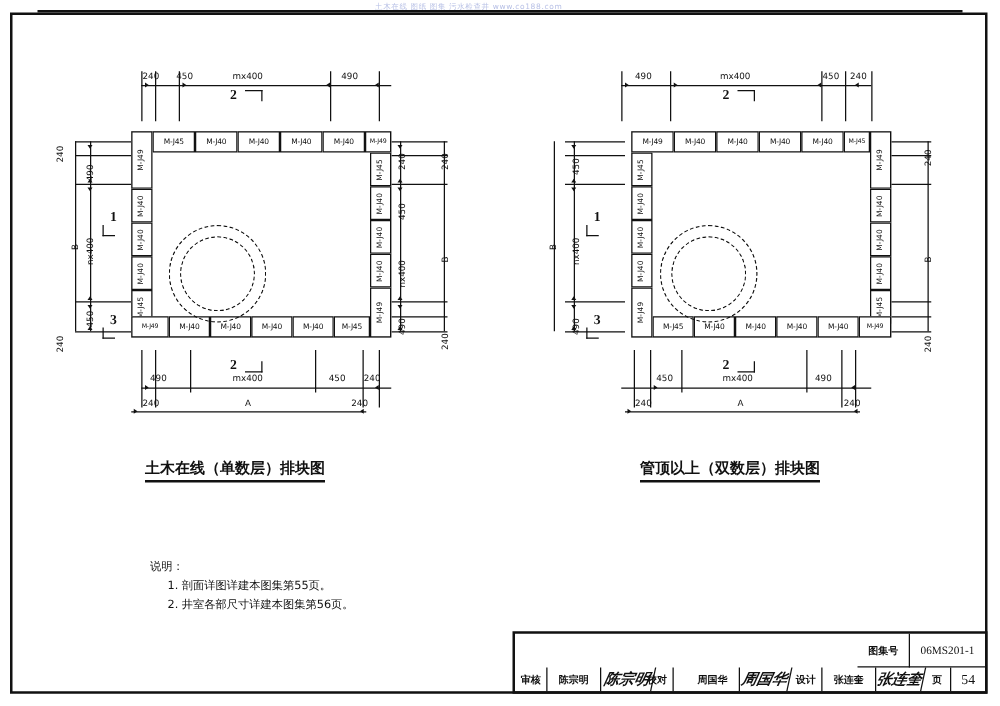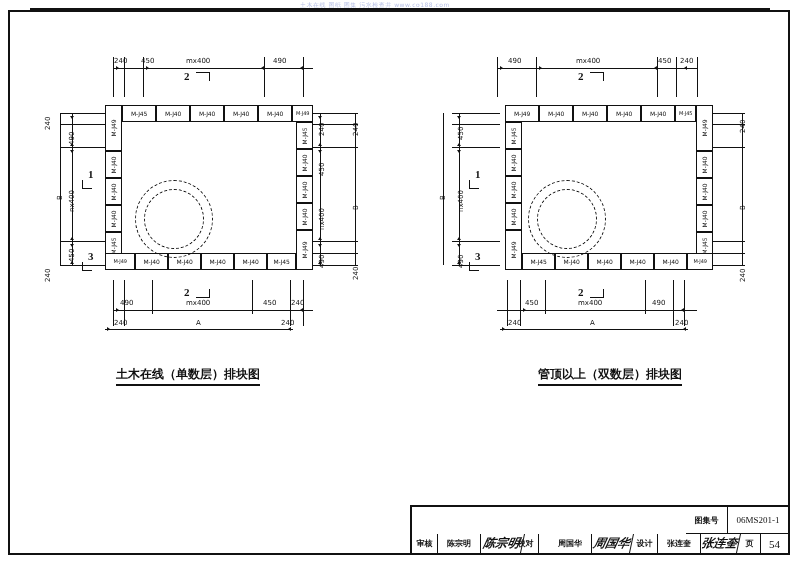--- a/index.html
+++ b/index.html
@@ -388,23 +388,28 @@
     <div class="blk" style="left:522px;top:253px;width:33px;height:17px;">M-J45</div>
     <div class="blk" style="left:555px;top:253px;width:33px;height:17px;">M-J40</div>
     <div class="blk" style="left:588px;top:253px;width:33px;height:17px;">M-J40</div>
     <div class="blk" style="left:621px;top:253px;width:33px;height:17px;">M-J40</div>
     <div class="blk" style="left:654px;top:253px;width:33px;height:17px;">M-J40</div>
     <div class="blk" style="left:687px;top:253px;width:26px;height:17px;font-size:5px;">M-J49</div>
 
     <div class="circ" style="left:528px;top:180px;width:76px;height:76px;"></div>
     <div class="circ" style="left:537px;top:189px;width:58px;height:58px;"></div>
 
-    <div class="caption" style="left:538px;top:366px;">管顶以上（双数层）排块图</div>
+    <div class="caption" style="left:512px;top:366px;">管顶以上（双数层）排块图</div>
   </div>
 
+  <div class="notes" style="left:120px;top:447px;">
+    <div class="nl">说明：</div>
+    <div class="nl n-indent">1.  剖面详图详建本图集第55页。</div>
+    <div class="nl n-indent">2.  井室各部尺寸详建本图集第56页。</div>
+  </div>
 
   <div class="tb">
 
 
     <div class="cell bd-r bd-b tb-sm" style="left:274px;top:0;width:42px;height:27px;">图集号</div>
 
     <div class="cell bd-b tb-num" style="left:316px;top:0;width:60px;height:27px;">06MS201-1</div>
 
     <div class="cell bd-r tb-sm" style="left:0;top:27px;width:26px;height:19px;">审核</div>
     <div class="cell bd-r tb-sm" style="left:26px;top:27px;width:43px;height:19px;">陈宗明</div>

